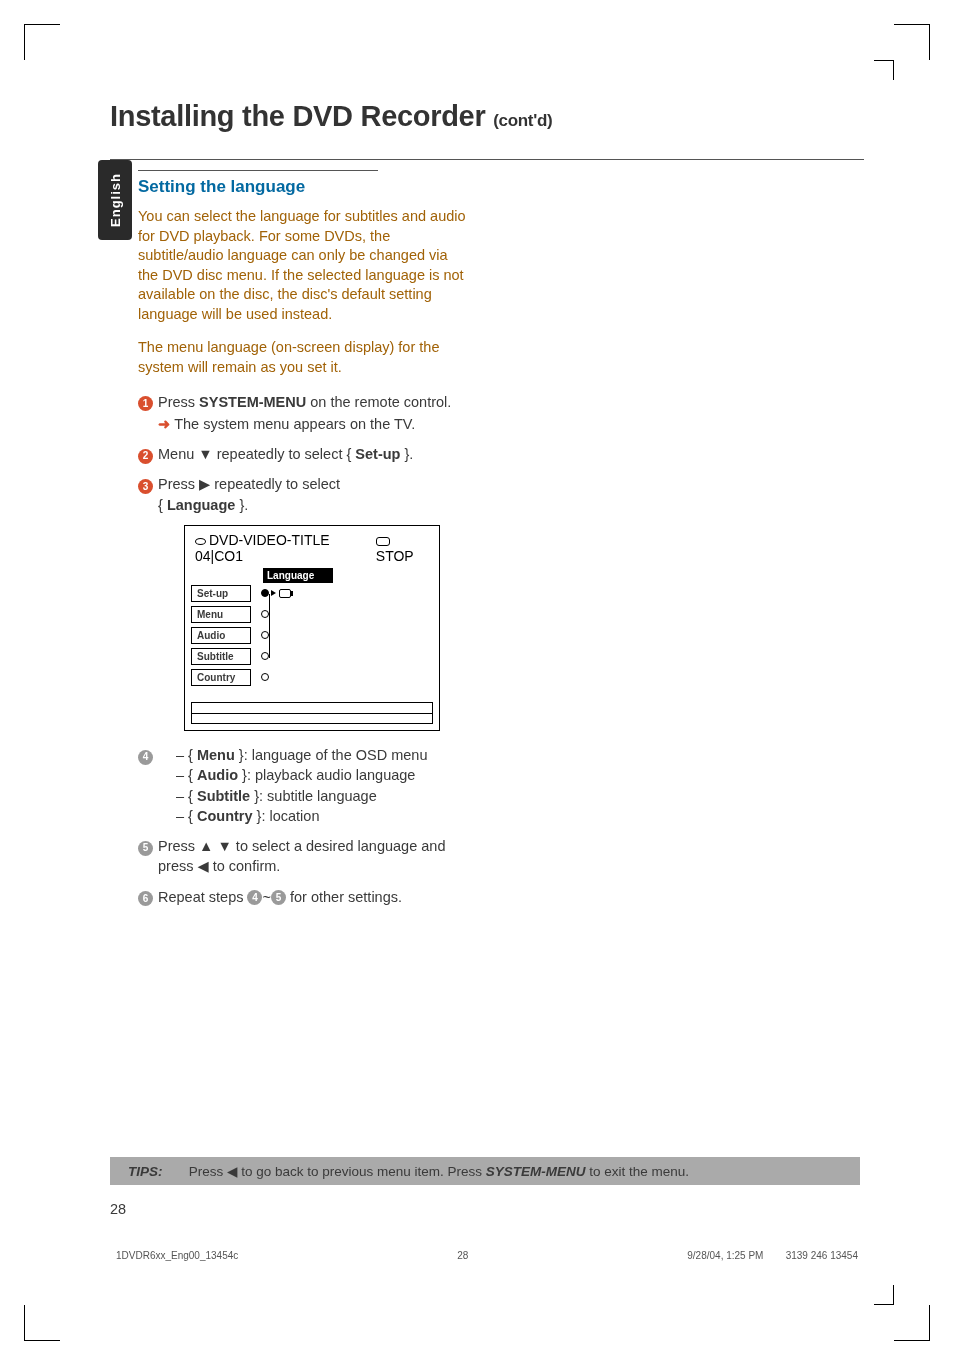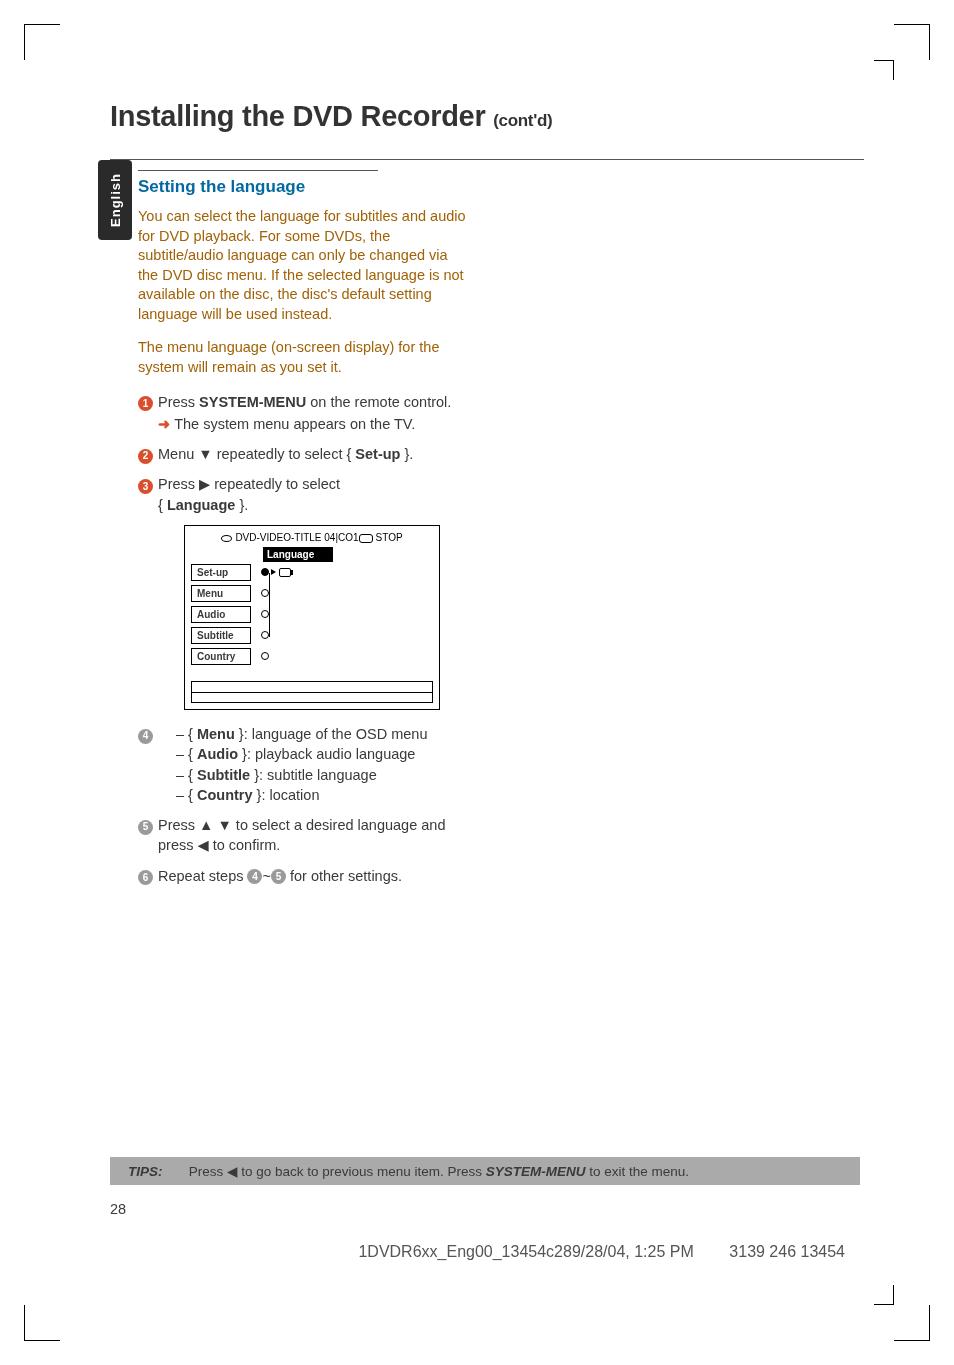--- a/index.html
+++ b/index.html
@@ -35,21 +35,21 @@
 
   .circ { display: inline-flex; width: 15px; height: 15px; border-radius: 50%; background: #d94f2e; color: #fff; font-size: 10px; font-weight: bold; align-items: center; justify-content: center; vertical-align: middle; }
   .circ.gray { background: #9a9a9a; }
 
   b.term { font-weight: bold; }
 
   .bullets { margin-left: 18px; font-size: 14.5px; line-height: 1.4; }
   .bullets li { list-style: none; text-indent: -14px; padding-left: 14px; }
 
   .menu-fig { margin: 10px 0 14px 46px; width: 256px; border: 1px solid #000; background: #fff; padding: 6px; font-family: Arial, sans-serif; font-size: 10px; }
-  .menu-top { display: flex; justify-content: center; padding: 0 4px 4px 4px; font-size: 10px; color: #000; }
+  .menu-top { display: flex; justify-content: space-between; padding: 0 4px 4px 4px; font-size: 14px; color: #000; }
   .ellipse { display: inline-block; width: 11px; height: 7px; border: 1px solid #000; border-radius: 50%; margin-right: 3px; vertical-align: middle; }
   .rrect { display: inline-block; width: 14px; height: 9px; border: 1px solid #000; border-radius: 3px; margin-right: 3px; vertical-align: middle; }
   .menu-strip { background: #000; color: #fff; font-weight: bold; padding: 2px 4px; margin: 0 0 2px 72px; width: 70px; font-size: 10px; }
   .menu-row { display: flex; align-items: center; margin-bottom: 4px; }
   .menu-box { border: 1px solid #000; padding: 2px 5px; width: 60px; font-weight: bold; font-size: 10px; }
   .menu-box.active { background: #fff; }
   .dot-node { width: 8px; height: 8px; border: 1px solid #000; border-radius: 50%; margin-left: 10px; position: relative; }
   .dot-node.filled { background: #000; }
   .menu-line-v { position: absolute; left: 78px; top: 26px; bottom: 36px; width: 1px; background: #000; }
   .menu-inner { position: relative; padding-bottom: 4px; }
@@ -57,21 +57,21 @@
   .menu-bar-inner { height: 8px; border-top: 1px solid #000; margin-top: 10px; }
   .arrow-head { display:inline-block; width:0; height:0; border-top:3px solid transparent; border-bottom:3px solid transparent; border-left:5px solid #000; margin-left:2px; vertical-align:middle;}
   .tv-icon { display:inline-block; width:12px; height:9px; border:1px solid #000; border-radius:2px; position:relative; margin-left:3px; vertical-align:middle;}
   .tv-icon::after { content:""; position:absolute; right:-3px; top:1px; width:2px; height:5px; background:#000; }
 
   .tips-bar { position: absolute; bottom: 110px; left: 0; right: 4px; background: #aaa; padding: 6px 18px; font-size: 13.5px; }
   .tips-bar b { font-style: italic; font-weight: bold; }
 
   .page-num { position: absolute; bottom: 78px; left: 0; font-size: 14.5px; }
 
-  .footer-line { position: absolute; bottom: 34px; left: 0; right: 13px; display: flex; justify-content: flex-end; font-size: 16px; color: #555; padding: 0 6px; }
+  .footer-line { position: absolute; bottom: 34px; left: 0; right: 0; display: flex; justify-content: space-between; font-size: 10px; color: #555; padding: 0 6px; }
 </style>
 </head>
 <body>
 
 <div class="page">
   <div class="crop-tl"></div>
   <div class="crop-tr"></div>
   <div class="crop-tr-inner"></div>
   <div class="crop-bl"></div>
   <div class="crop-br"></div>

